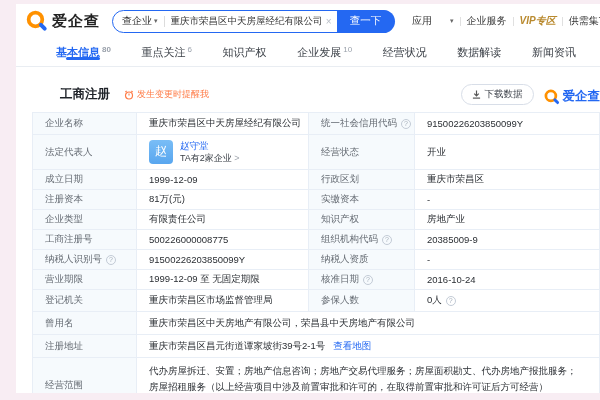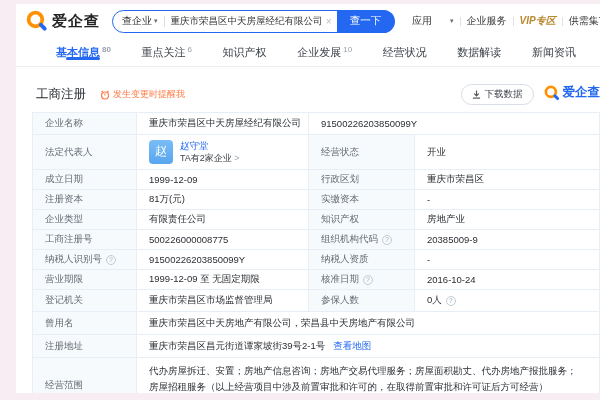--- a/index.html
+++ b/index.html
@@ -35,24 +35,24 @@
   .tabbar { height:29px; border-bottom:1px solid #e9edf2; display:flex; align-items:center;
             justify-content:space-between; padding:0 40px; }
   .tab { position:relative; display:flex; align-items:center; gap:2px; font-size:11px; color:#3c4148; cursor:pointer; }
   .tab .cnt { font-size:8px; color:#9aa1ab; margin-top:-6px; }
   .tab.active { color:#2468f2; font-weight:bold; }
   .tab.active::after { content:""; position:absolute; left:50%; transform:translateX(-50%);
                        bottom:0; width:34px; height:3px; background:#2468f2; border-radius:2px; }
 
   
   .secbar { display:flex; align-items:center; margin:17px 16px 7px 20px; }
-  .sectitle { font-size:12.5px; font-weight:normal; color:#1f2329; }
+  .sectitle { font-size:12.5px; font-weight:bold; color:#1f2329;margin-left:24px; }
   .alert { display:inline-flex; align-items:center; gap:3px; margin-left:14px; font-size:9px; color:#ff7a45; cursor:pointer; }
   .alert svg { width:10px; height:10px; }
-  .secright { margin-left:auto; display:flex; align-items:flex-start; gap:10px; }
+  .secright { margin-left:auto; display:flex; align-items:flex-end; gap:10px; }
   .dl { display:inline-flex; align-items:center; gap:4px; height:21px; padding:0 10px; border:1px solid #d8dee8;
         border-radius:11px; font-size:9.5px; color:#40454d; cursor:pointer; background:#fff; }
   .dl svg { width:9px; height:9px; }
   .brandmark { display:inline-flex; align-items:center; gap:3px; }
   .brandmark svg { width:16px; height:16px; }
   .brandmark .bname { font-size:12.5px; font-weight:bold; color:#2468f2; }
 
   
   .regtable { margin:0 16px; border:1px solid #e8eef6; border-bottom:none; }
   .trow { display:flex; align-items:stretch; border-bottom:1px solid #e8eef6; }
@@ -181,20 +181,21 @@
           </svg>
           <span class="bname">爱企查</span>
         </span>
       </span>
     </div>
 
     <div class="regtable" id="regtable">
         <div class="trow" style="min-height: 22px;">
           <div class="tcell tlabel w-l1">企业名称</div>
           <div class="tcell tval w-v1">重庆市荣昌区中天房屋经纪有限公司</div>
+          <div class="tcell tlabel w-l2">统一社会信用代码<span class="info">?</span></div>
           <div class="tcell tval w-v2">91500226203850099Y</div>
         </div>
         <div class="trow" style="min-height: 35px;">
           <div class="tcell tlabel w-l1">法定代表人</div>
           <div class="tcell tval w-v1">
             <div class="rep">
               <div class="avatar">赵</div>
               <div class="repcol">
                 <span class="repname blue-link">赵守堂</span>
                 <span class="repsub">TA有2家企业 <span class="gt">&gt;</span></span>

